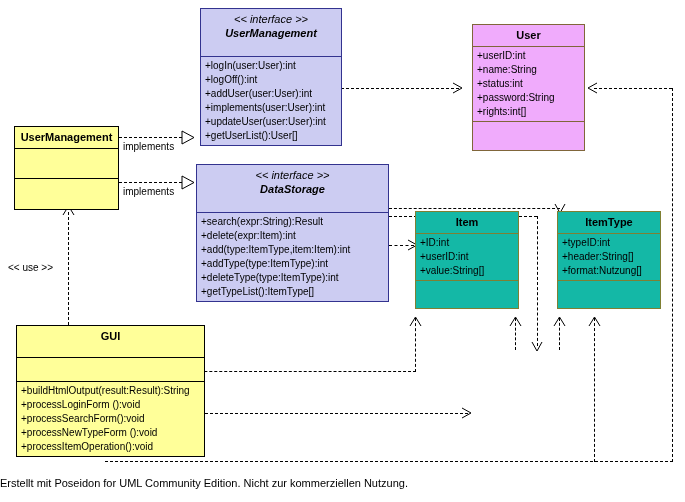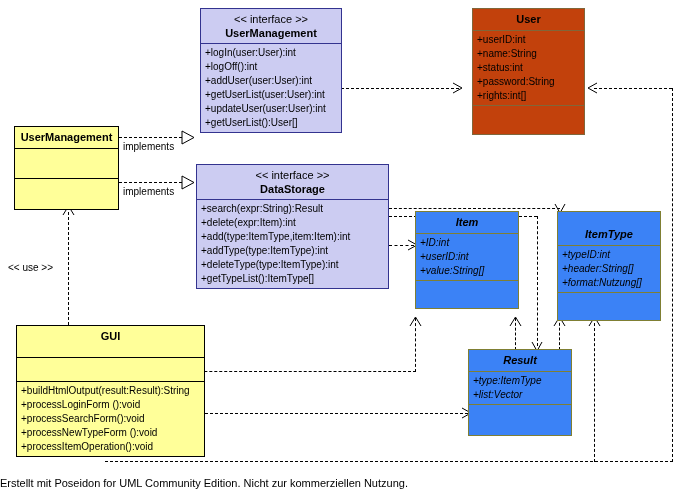--- a/index.html
+++ b/index.html
@@ -45,49 +45,50 @@
     color: #000;
   }
   .uml-class .member {
     font-size: 10px;
     line-height: 14px;
     white-space: nowrap;
     color: #000;
   }
   .uml-class .head-combined {
     padding-top: 3px;
-    padding-bottom: 2px;
+    padding-bottom: 15px;
+    font-style: italic;
   }
 
   
   .iface {
     background: #ccccf2;
     border-color: #33338f;
   }
   .iface .compartment { border-bottom-color: #33338f; }
 
   
   .yellow {
     background: #ffff99;
     border-color: #000000;
   }
   .yellow .compartment { border-bottom-color: #000000; }
 
   
   .cream {
-    background: #3b82f6;
+    background: #14b8a6;
     border-color: #7f7f33;
-    font-style: italic;
   }
   .cream .compartment { border-bottom-color: #7f7f33; }
 
   
   .peach {
-    background: #c2410c;
+    background: #f0abfc;
     border-color: #80663a;
+    margin-top: 16px;
   }
   .peach .compartment { border-bottom-color: #80663a; }
   .hline {
     position: absolute;
     height: 0;
     border-top: 1px dashed #000000;
   }
   .vline {
     position: absolute;
     width: 0;
@@ -194,21 +195,21 @@
 
   <div class="uml-class iface" style="left:200px; top:8px; width:142px;">
     <div class="compartment head-combined">
       <div class="stereotype">&lt;&lt; interface &gt;&gt;</div>
       <div class="cname">UserManagement</div>
     </div>
     <div class="compartment">
       <div class="member">+logIn(user:User):int</div>
       <div class="member">+logOff():int</div>
       <div class="member">+addUser(user:User):int</div>
-      <div class="member">+getUserList(user:User):int</div>
+      <div class="member">+implements(user:User):int</div>
       <div class="member">+updateUser(user:User):int</div>
       <div class="member">+getUserList():User[]</div>
     </div>
   </div>
 
   <div class="uml-class peach" style="left:472px; top:8px; width:113px;">
     <div class="compartment" style="padding-top:3px; padding-bottom:3px;">
       <div class="cname">User</div>
     </div>
     <div class="compartment">
@@ -250,41 +251,31 @@
     </div>
     <div class="compartment">
       <div class="member">+ID:int</div>
       <div class="member">+userID:int</div>
       <div class="member">+value:String[]</div>
     </div>
     <div class="compartment" style="height:27px;"></div>
   </div>
 
   <div class="uml-class cream" style="left:557px; top:211px; width:104px;">
-    <div class="compartment" style="padding-top:15px; padding-bottom:3px;">
+    <div class="compartment" style="padding-top:3px; padding-bottom:3px;">
       <div class="cname">ItemType</div>
     </div>
     <div class="compartment">
       <div class="member">+typeID:int</div>
       <div class="member">+header:String[]</div>
       <div class="member">+format:Nutzung[]</div>
     </div>
     <div class="compartment" style="height:27px;"></div>
   </div>
 
-  <div class="uml-class cream" style="left:468px; top:349px; width:104px;">
-    <div class="compartment" style="padding-top:3px; padding-bottom:3px;">
-      <div class="cname">Result</div>
-    </div>
-    <div class="compartment">
-      <div class="member">+type:ItemType</div>
-      <div class="member">+list:Vector</div>
-    </div>
-    <div class="compartment" style="height:30px;"></div>
-  </div>
 
   <div class="uml-class yellow" style="left:16px; top:325px; width:189px;">
     <div class="compartment" style="padding-top:3px; padding-bottom:13px;">
       <div class="cname">GUI</div>
     </div>
     <div class="compartment" style="height:24px;"></div>
     <div class="compartment">
       <div class="member">+buildHtmlOutput(result:Result):String</div>
       <div class="member">+processLoginForm ():void</div>
       <div class="member">+processSearchForm():void</div>

